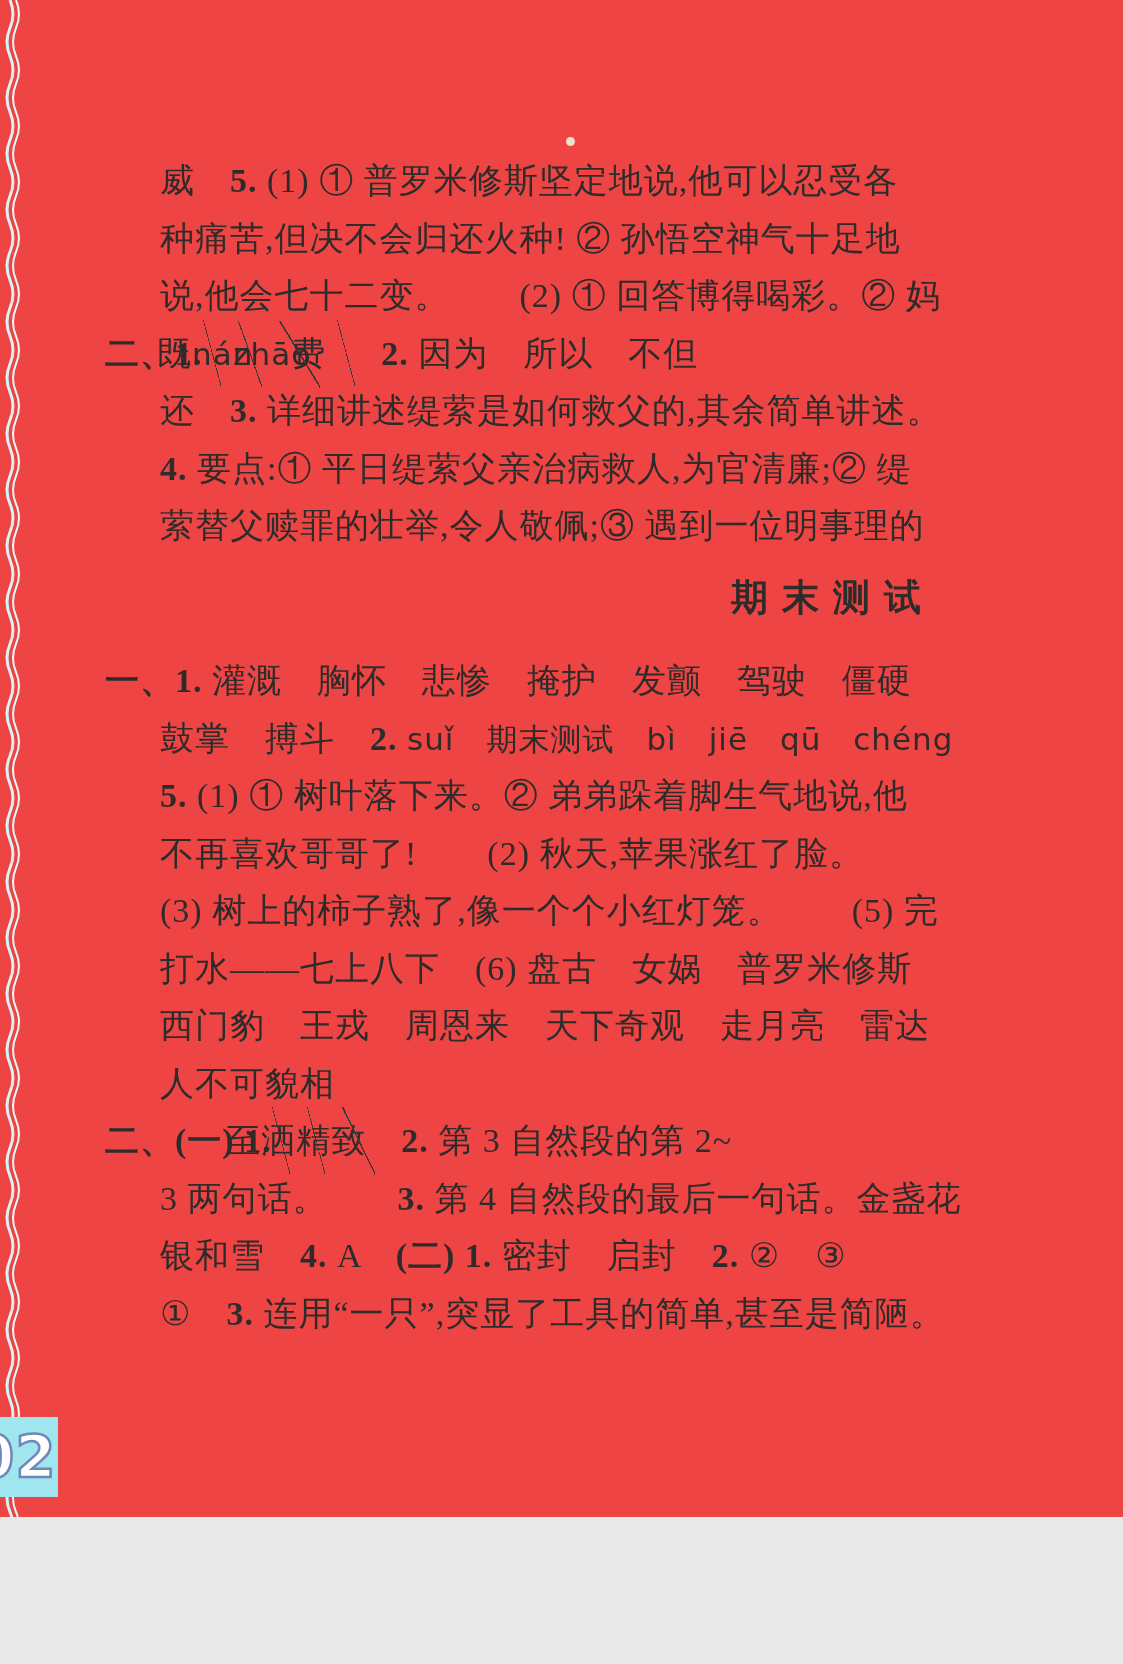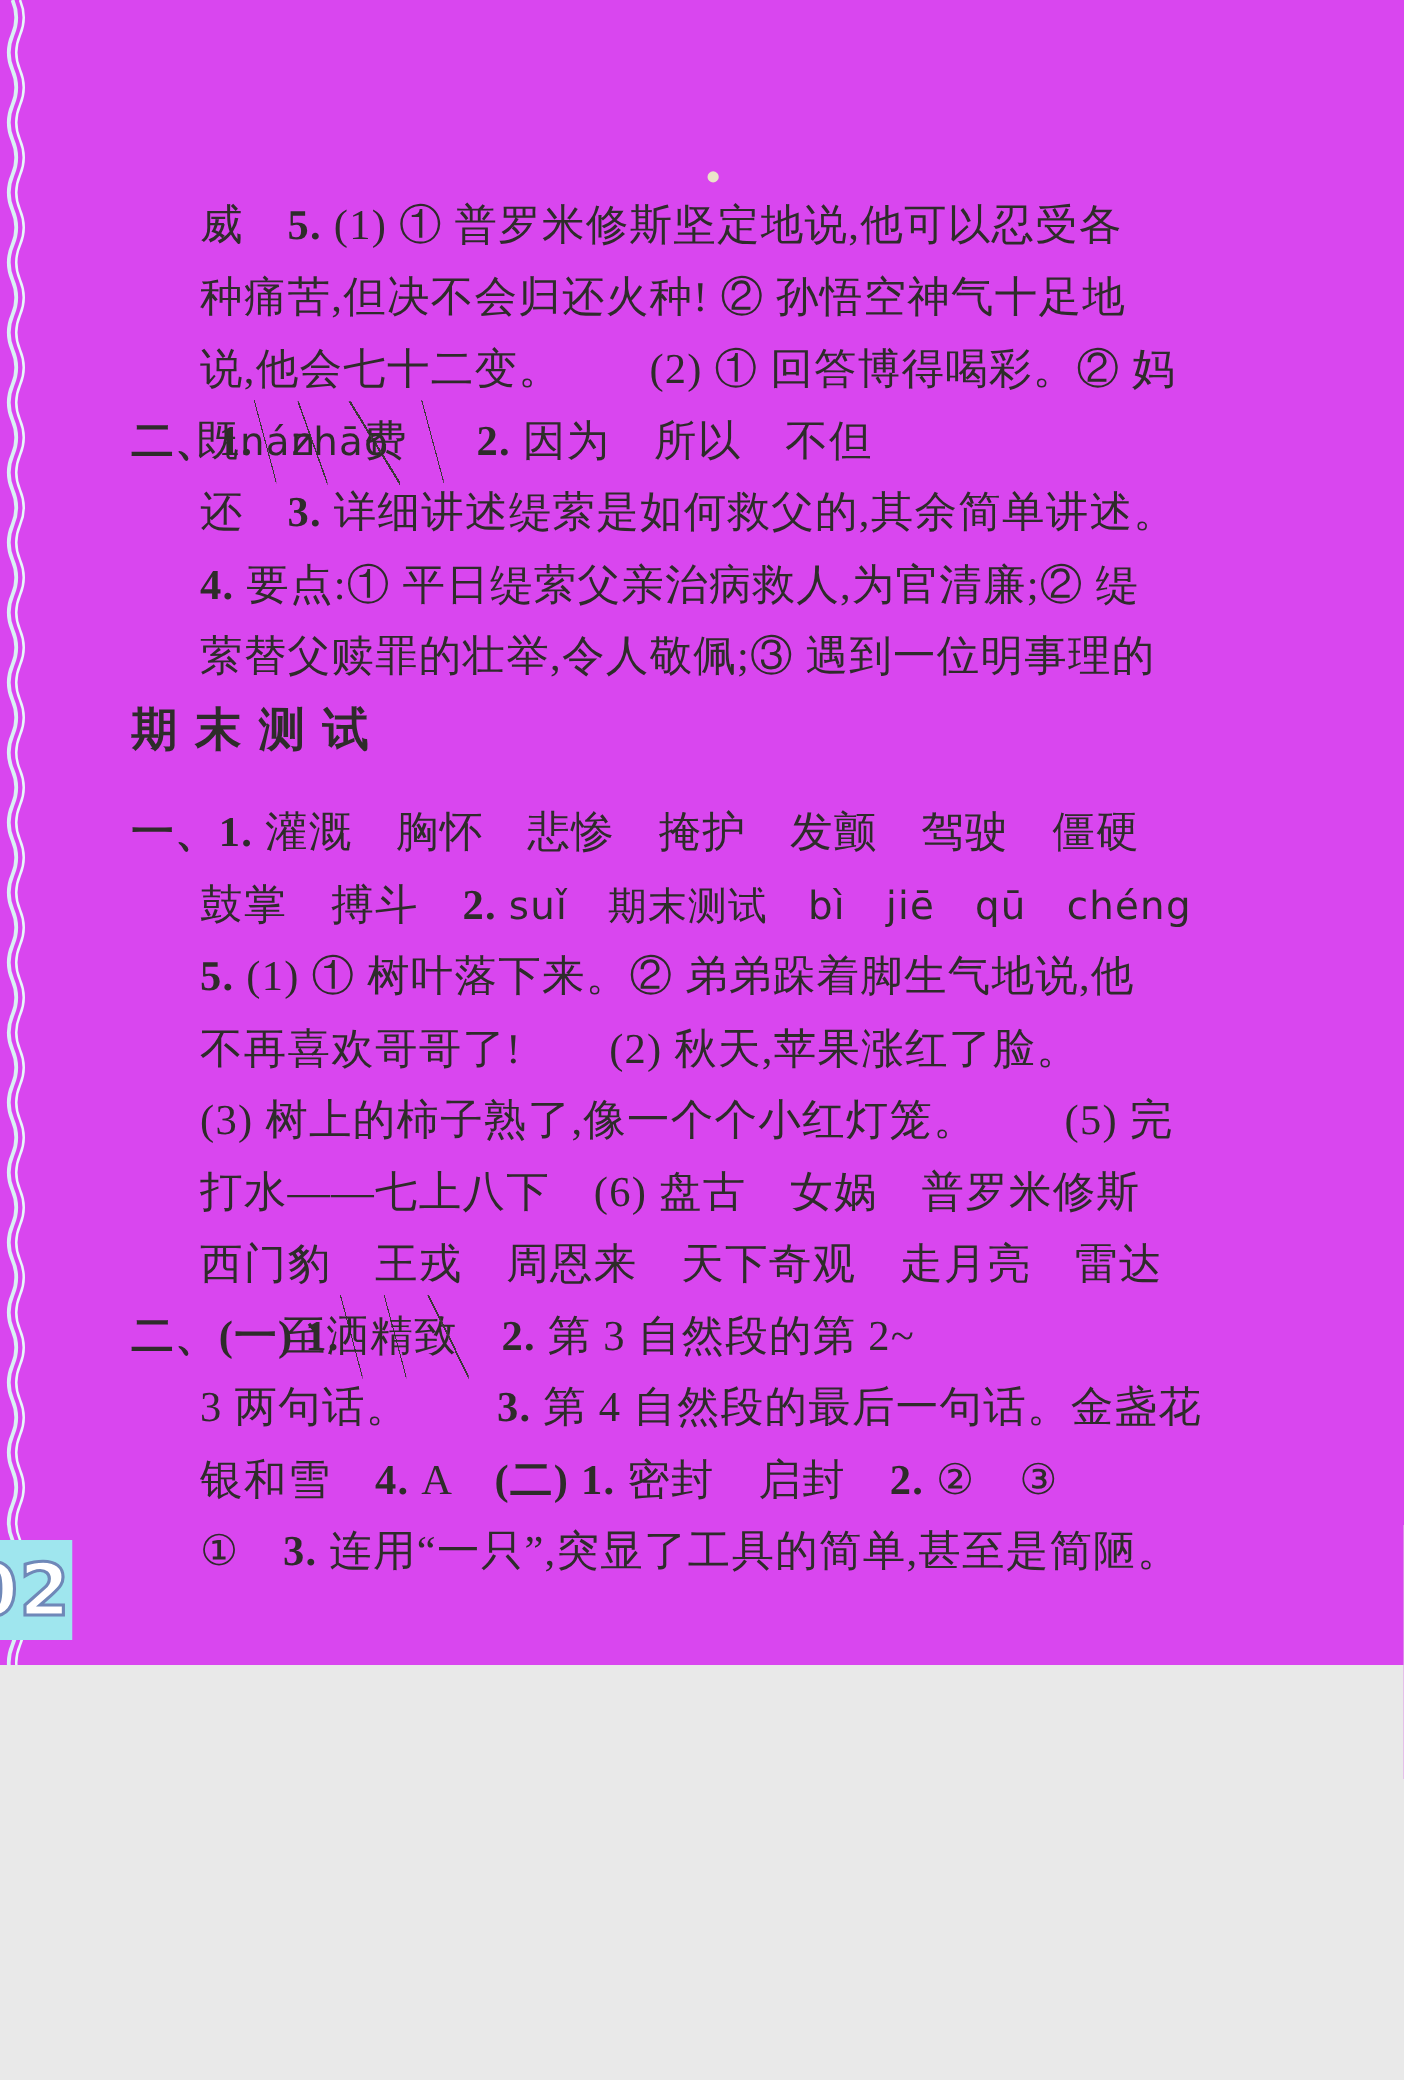--- a/index.html
+++ b/index.html
@@ -1,21 +1,21 @@
 <!DOCTYPE html>
 <html><head>
 <meta charset="utf-8">
 <style>
   * { margin:0; padding:0; box-sizing:border-box; }
   html,body { background:#e9e9e9; }
   .page {
     position:relative;
-    width:1123px; height:1332px;
+    width:1123px; height:1517px;
     margin:0 auto;
-    background:#d946ef;
+    background:#ef4444;
     overflow:hidden;
     font-family:"Liberation Serif","DejaVu Serif",serif;
     color:#2e2c2a;
   }
   .wave-svg { position:absolute; left:0; top:0; }
   .content {
     position:absolute;
     left:105px; top:152px;
     width:830px;
     padding-left:55px;
@@ -23,22 +23,23 @@
     letter-spacing:1px;
   }
   .line {
     height:57.5px;
     line-height:57.5px;
     white-space:nowrap;
   }
   .line.item { text-indent:-55px; }
   .line.heading {
     margin-left:-55px;
+    margin-top:14px;
     margin-bottom:26px;
-    text-align:left;
+    text-align:right;
     text-indent:0;
     font-family:"DejaVu Sans","Liberation Sans",sans-serif;
     font-weight:700;
     font-size:37px;
     letter-spacing:14px;
   }
   .bold { font-weight:700; }
   .pinyin {
     font-family:"DejaVu Sans","Liberation Sans",sans-serif;
     font-size:31px;
@@ -103,20 +104,21 @@
       <div class="line"><span class="bold">4.</span><span> 要点:① 平日缇萦父亲治病救人,为官清廉;② 缇</span></div>
       <div class="line"><span>萦替父赎罪的壮举,令人敬佩;③ 遇到一位明事理的</span></div>
       <div class="line heading"><span>期末测试</span></div>
       <div class="line item"><span class="bold">一、</span><span class="bold">1.</span><span> 灌溉　胸怀　悲惨　掩护　发颤　驾驶　僵硬</span></div>
       <div class="line"><span>鼓掌　搏斗　</span><span class="bold">2.</span><span> </span><span class="pinyin">suǐ　期末测试　bì　jiē　qū　chéng</span></div>
       <div class="line"><span class="bold">5.</span><span> (1) ① 树叶落下来。② 弟弟跺着脚生气地说,他</span></div>
       <div class="line"><span>不再喜欢哥哥了!　　(2) 秋天,苹果涨红了脸。</span></div>
       <div class="line"><span>(3) 树上的柿子熟了,像一个个小红灯笼。　　(5) 完</span></div>
       <div class="line"><span>打水——七上八下　(6) 盘古　女娲　普罗米修斯</span></div>
       <div class="line"><span>西门豹　王戎　周恩来　天下奇观　走月亮　雷达</span></div>
+      <div class="line"><span>人不可貌相</span></div>
       <div class="line item"><span class="bold">二、</span><span class="bold">(一)</span><span> </span><span class="bold">1.</span><span> </span><span class="struck">至</span><span>　</span><span class="struck">洒</span><span>　</span><span class="struck">精致</span><span>　</span><span class="bold">2.</span><span> 第 3 自然段的第 2~</span></div>
       <div class="line"><span>3 两句话。　　</span><span class="bold">3.</span><span> 第 4 自然段的最后一句话。金盏花</span></div>
       <div class="line"><span>银和雪　</span><span class="bold">4.</span><span> A　</span><span class="bold">(二)</span><span> </span><span class="bold">1.</span><span> 密封　启封　</span><span class="bold">2.</span><span> ②　③</span></div>
       <div class="line"><span>①　</span><span class="bold">3.</span><span> 连用“一只”,突显了工具的简单,甚至是简陋。</span></div>
     </div>
 
   <div class="page-num">
     <div class="page-num-bg"></div>
     <div class="page-num-text">02</div>
   </div>

